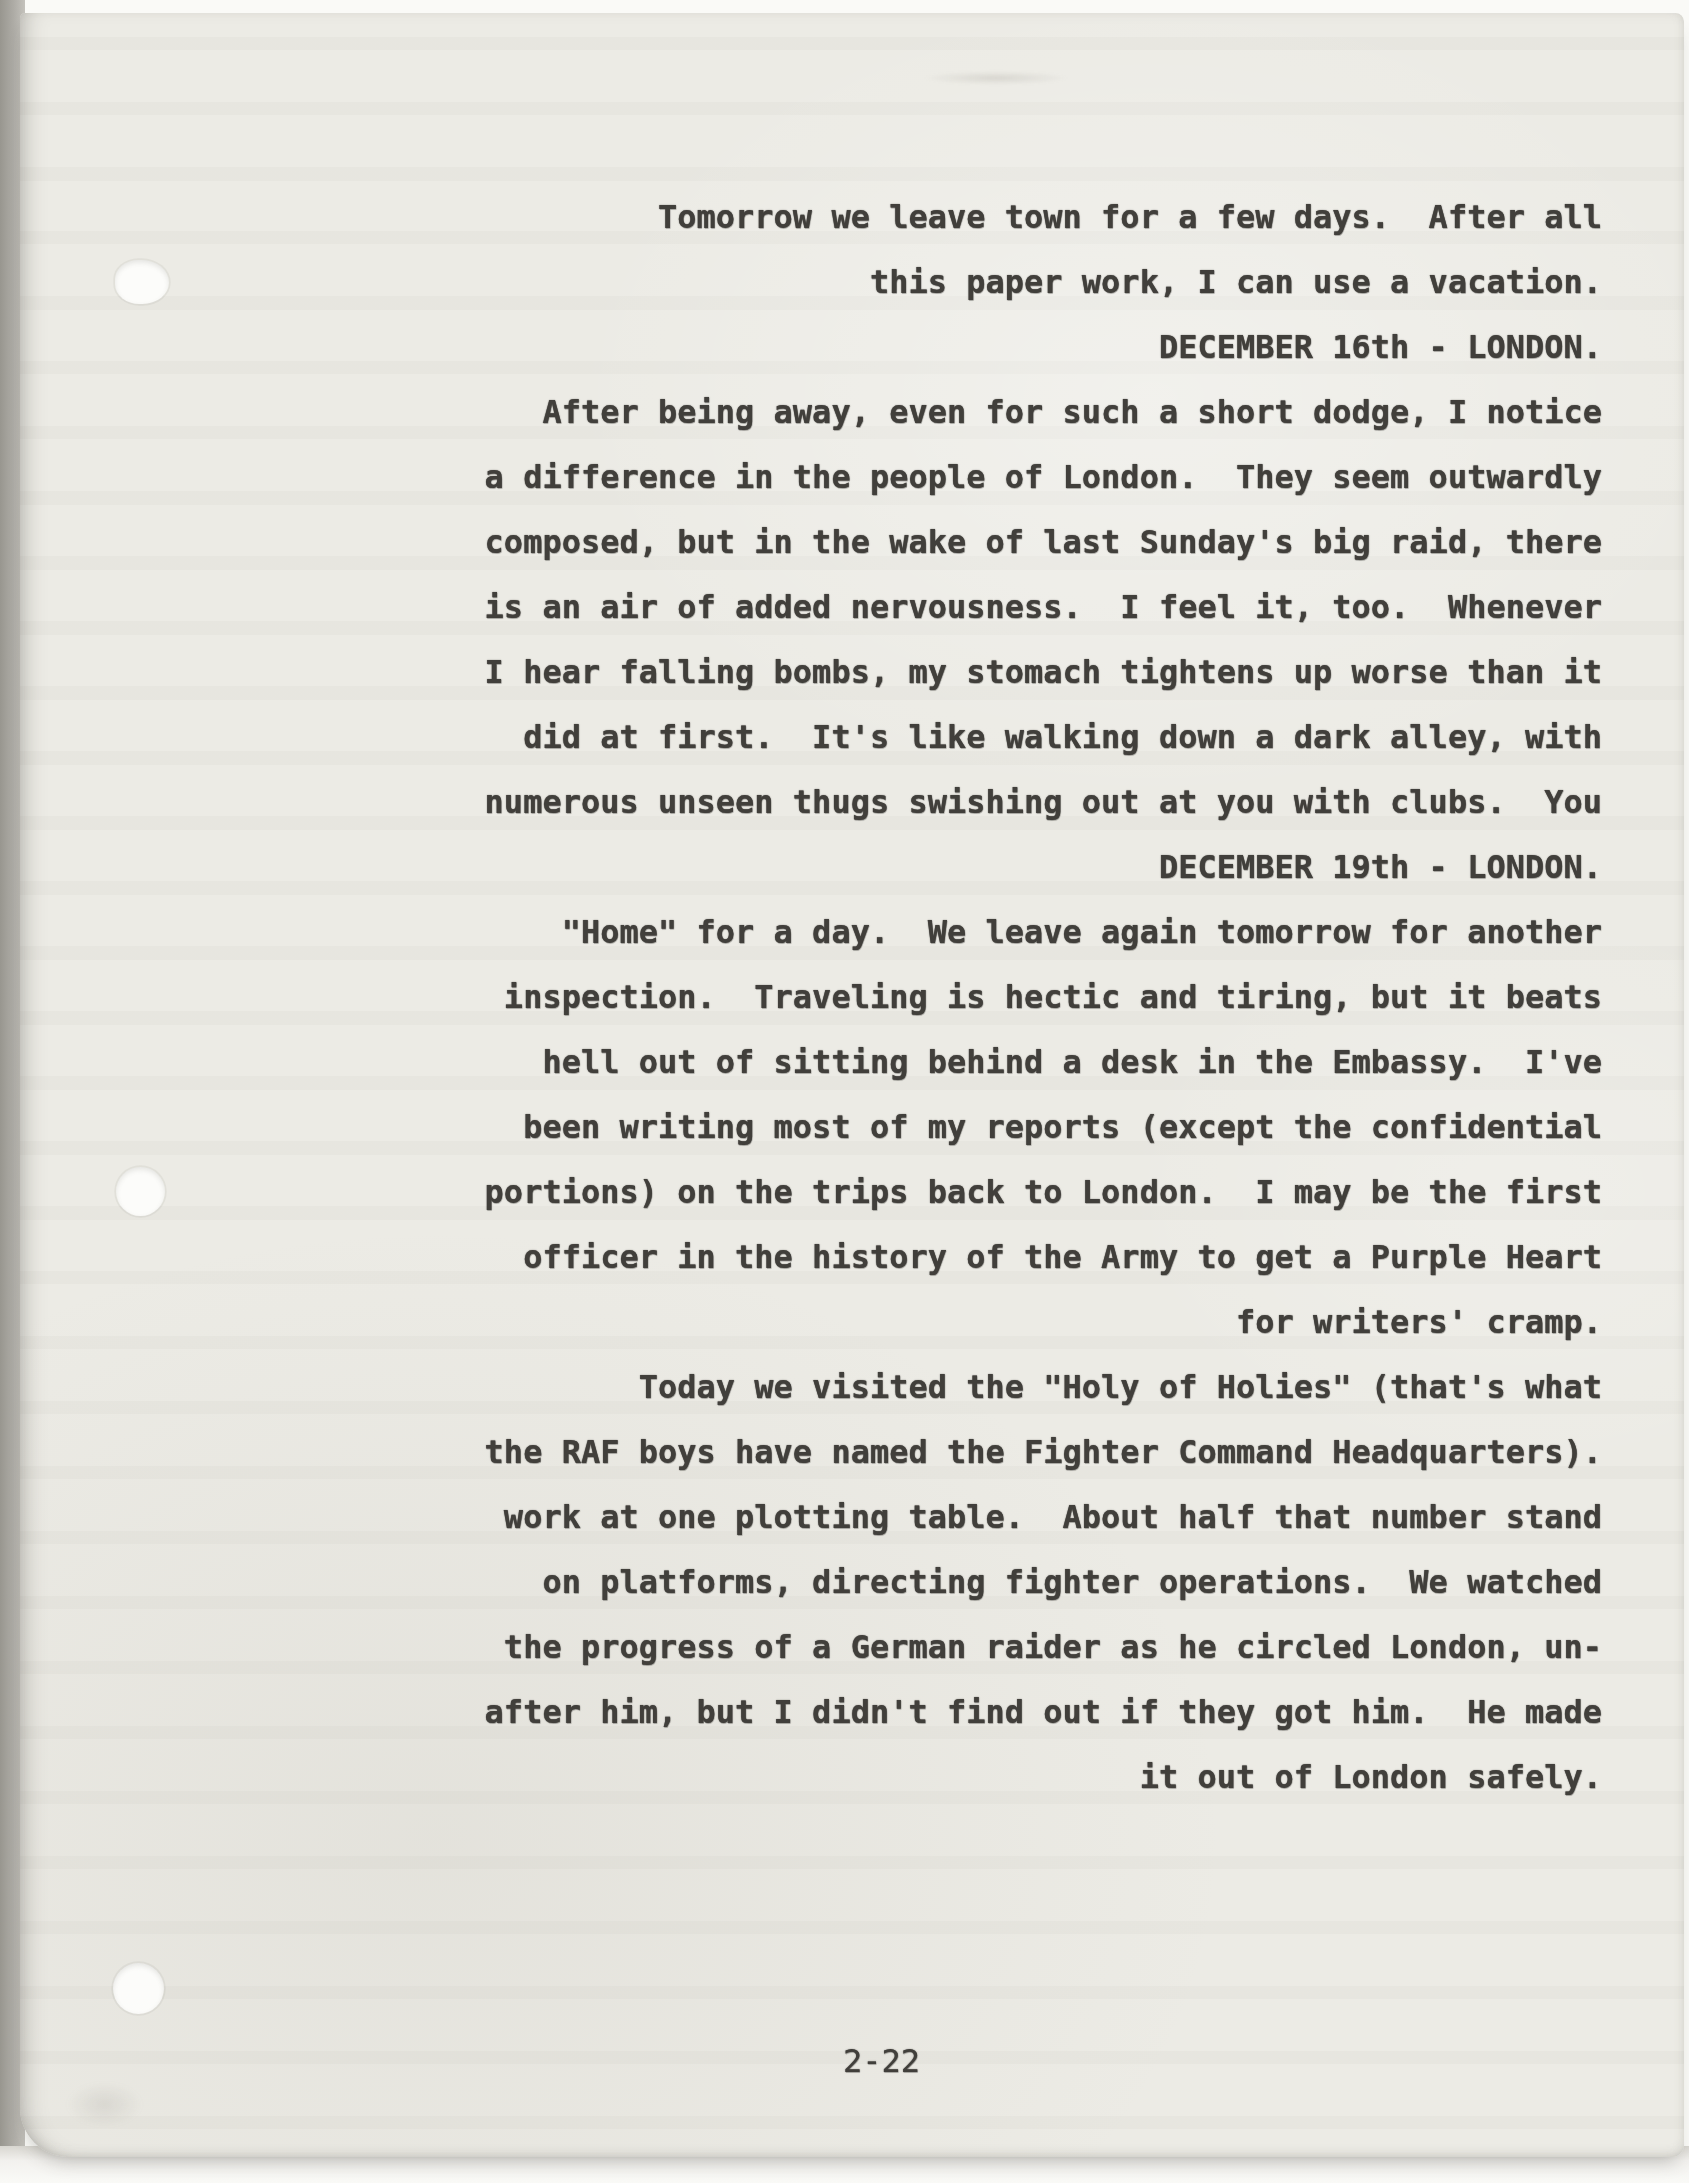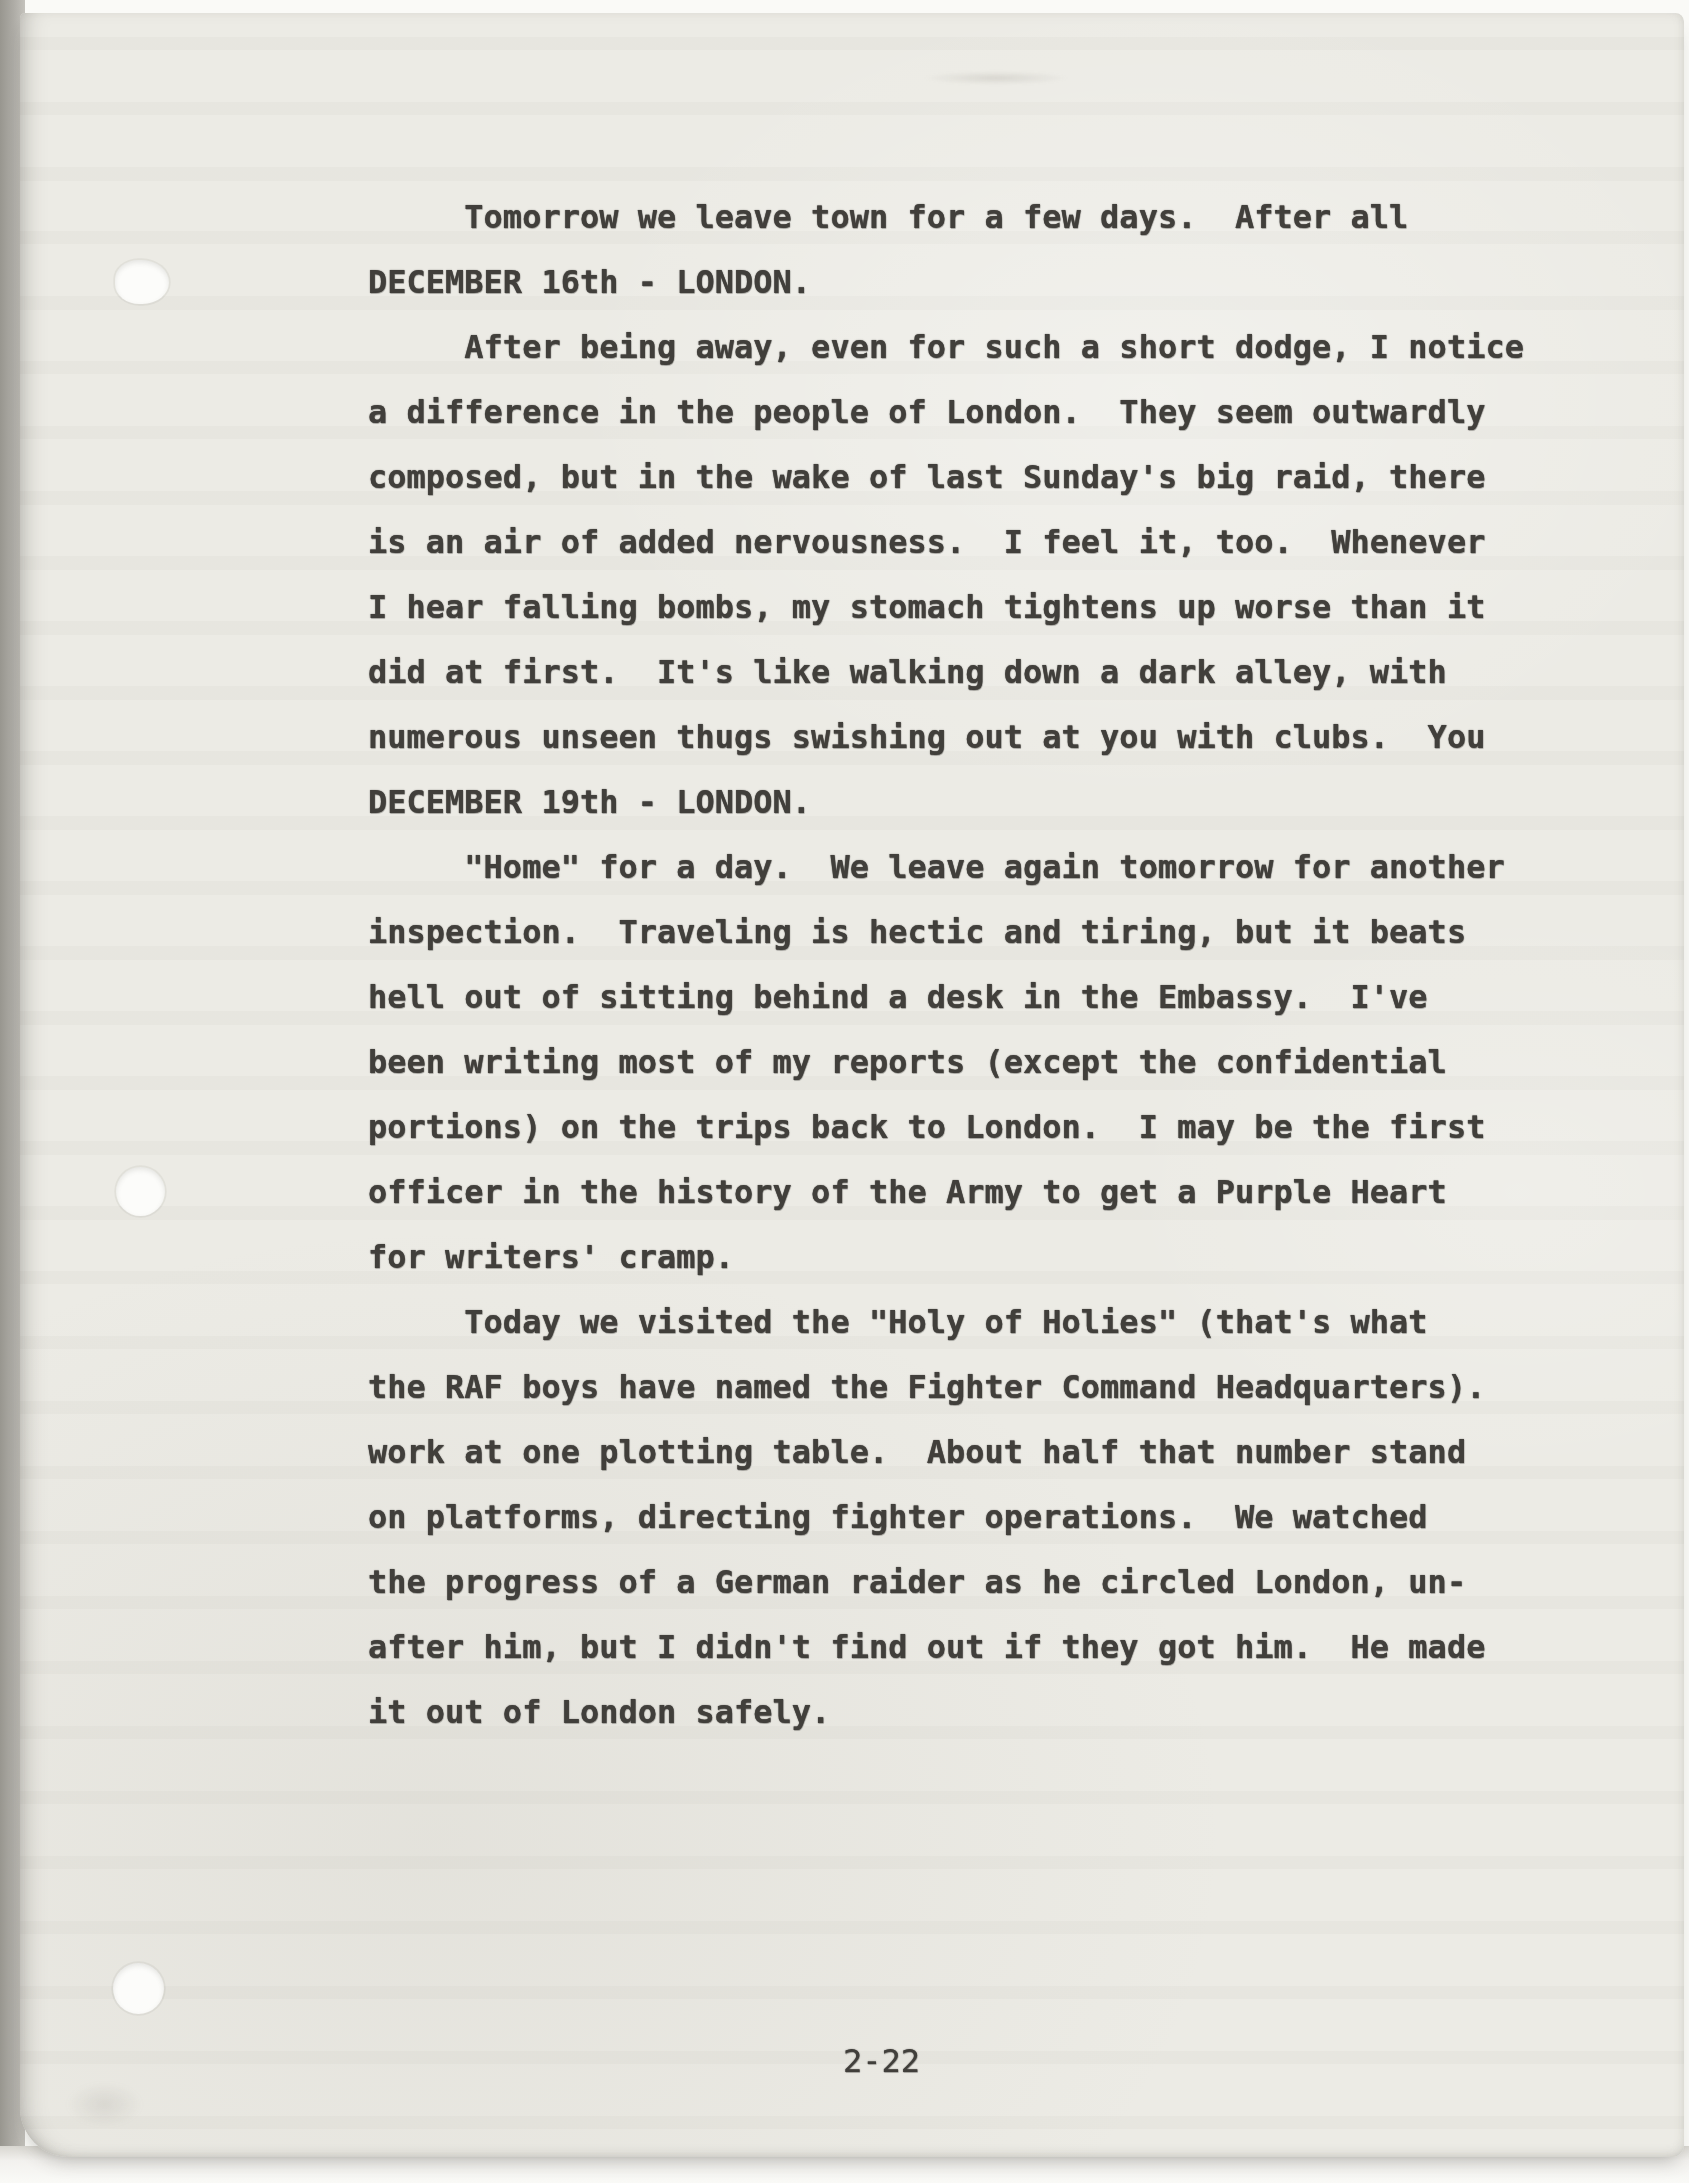--- a/index.html
+++ b/index.html
@@ -85,20 +85,21 @@
     line-height: 65px;
     color: var(--ink, #413f3b);
   }
   .line {
     white-space: pre;
     height: 65px;
     text-shadow:
       0 0 1.2px rgba(62,60,56,0.85),
       0.5px 0.5px 0 rgba(62,60,56,0.28),
       -0.3px 0.3px 0 rgba(62,60,56,0.18);
+    text-align: right;
   }
   .page-number {
     position: absolute;
     left: 801px; top: 2029px;
     font-size: 32px;
     font-weight: normal;
     color: var(--ink, #413f3b);
     white-space: pre;
     text-shadow:
       0 0 1.2px rgba(62,60,56,0.85),
@@ -116,20 +117,21 @@
   <div class="paper">
     <div class="hole hole-1"></div>
     <div class="hole hole-2"></div>
     <div class="hole hole-3"></div>
 
     <div class="smudge-top"></div>
     <div class="smudge-corner"></div>
 
     <div class="text-block" id="text-block">
         <div class="line">     Tomorrow we leave town for a few days.  After all</div>
+        <div class="line">this paper work, I can use a vacation.</div>
         <div class="line">DECEMBER 16th - LONDON.</div>
         <div class="line">     After being away, even for such a short dodge, I notice</div>
         <div class="line">a difference in the people of London.  They seem outwardly</div>
         <div class="line">composed, but in the wake of last Sunday's big raid, there</div>
         <div class="line">is an air of added nervousness.  I feel it, too.  Whenever</div>
         <div class="line">I hear falling bombs, my stomach tightens up worse than it</div>
         <div class="line">did at first.  It's like walking down a dark alley, with</div>
         <div class="line">numerous unseen thugs swishing out at you with clubs.  You</div>
         <div class="line">DECEMBER 19th - LONDON.</div>
         <div class="line">     "Home" for a day.  We leave again tomorrow for another</div>

